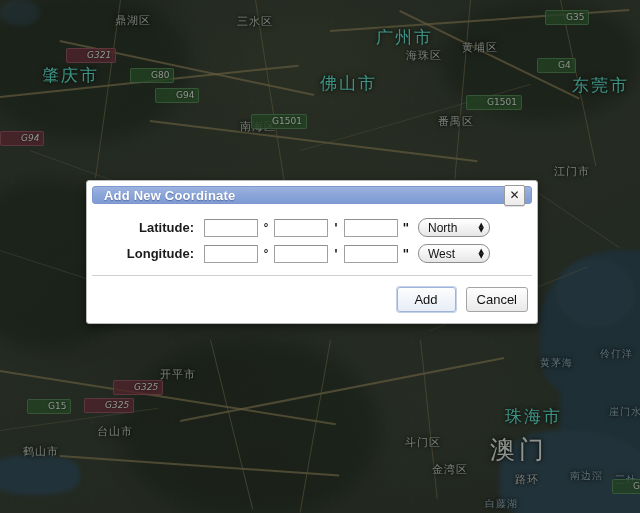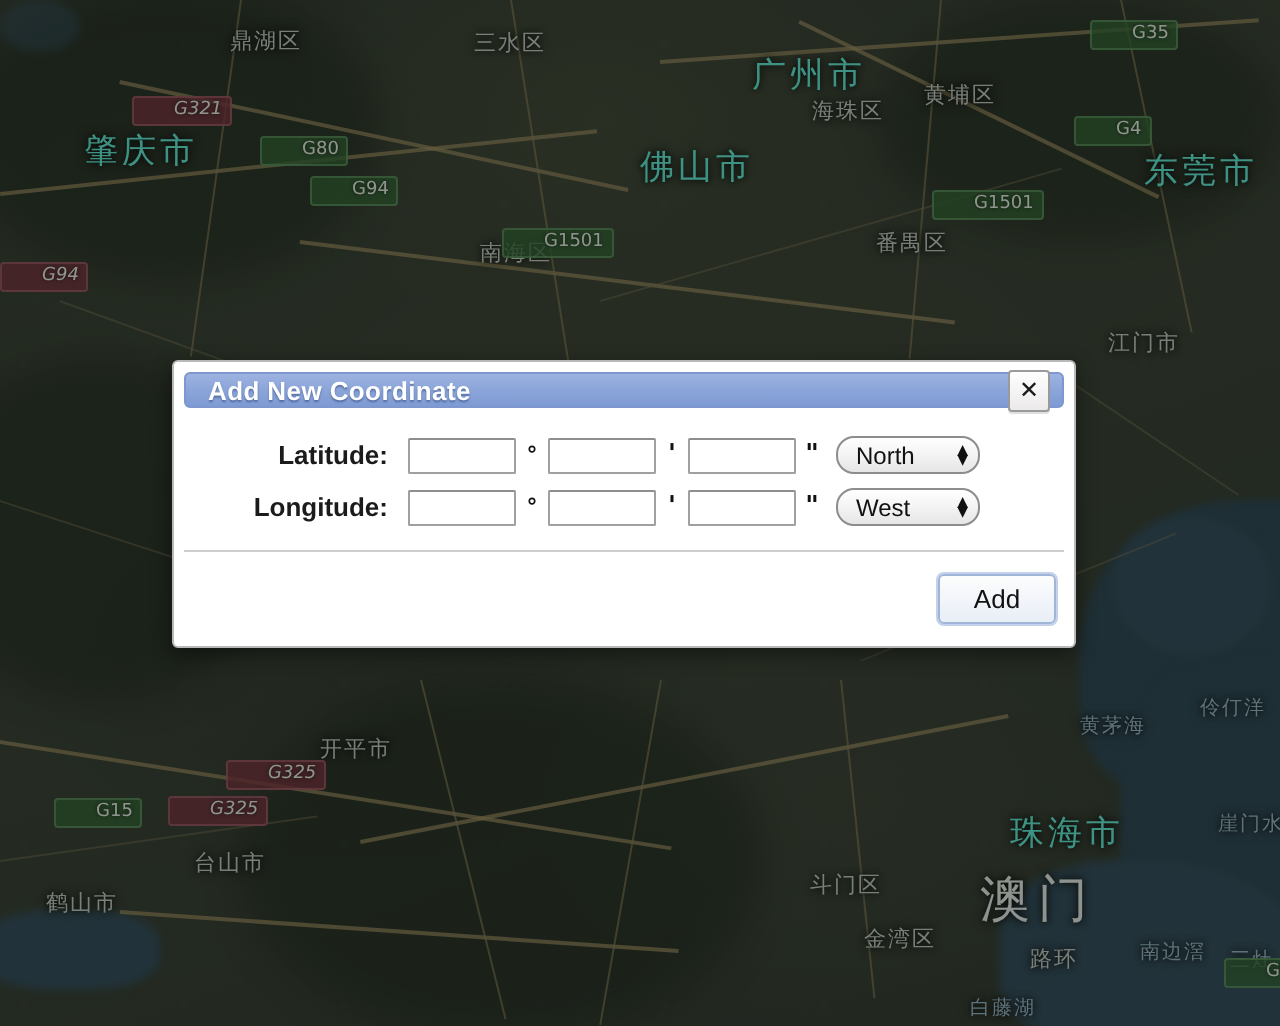--- a/index.html
+++ b/index.html
@@ -380,16 +380,17 @@
           <span>▲</span>
             <span>▼</span>
         </span>
       </div>
     </div>
 
     <div class="dlg-divider"></div>
 
     <div class="dlg-footer">
       <div class="btn default">Add</div>
+      <div class="btn">Cancel</div>
     </div>
 
   </div>
 </div>
 
 </body></html>

